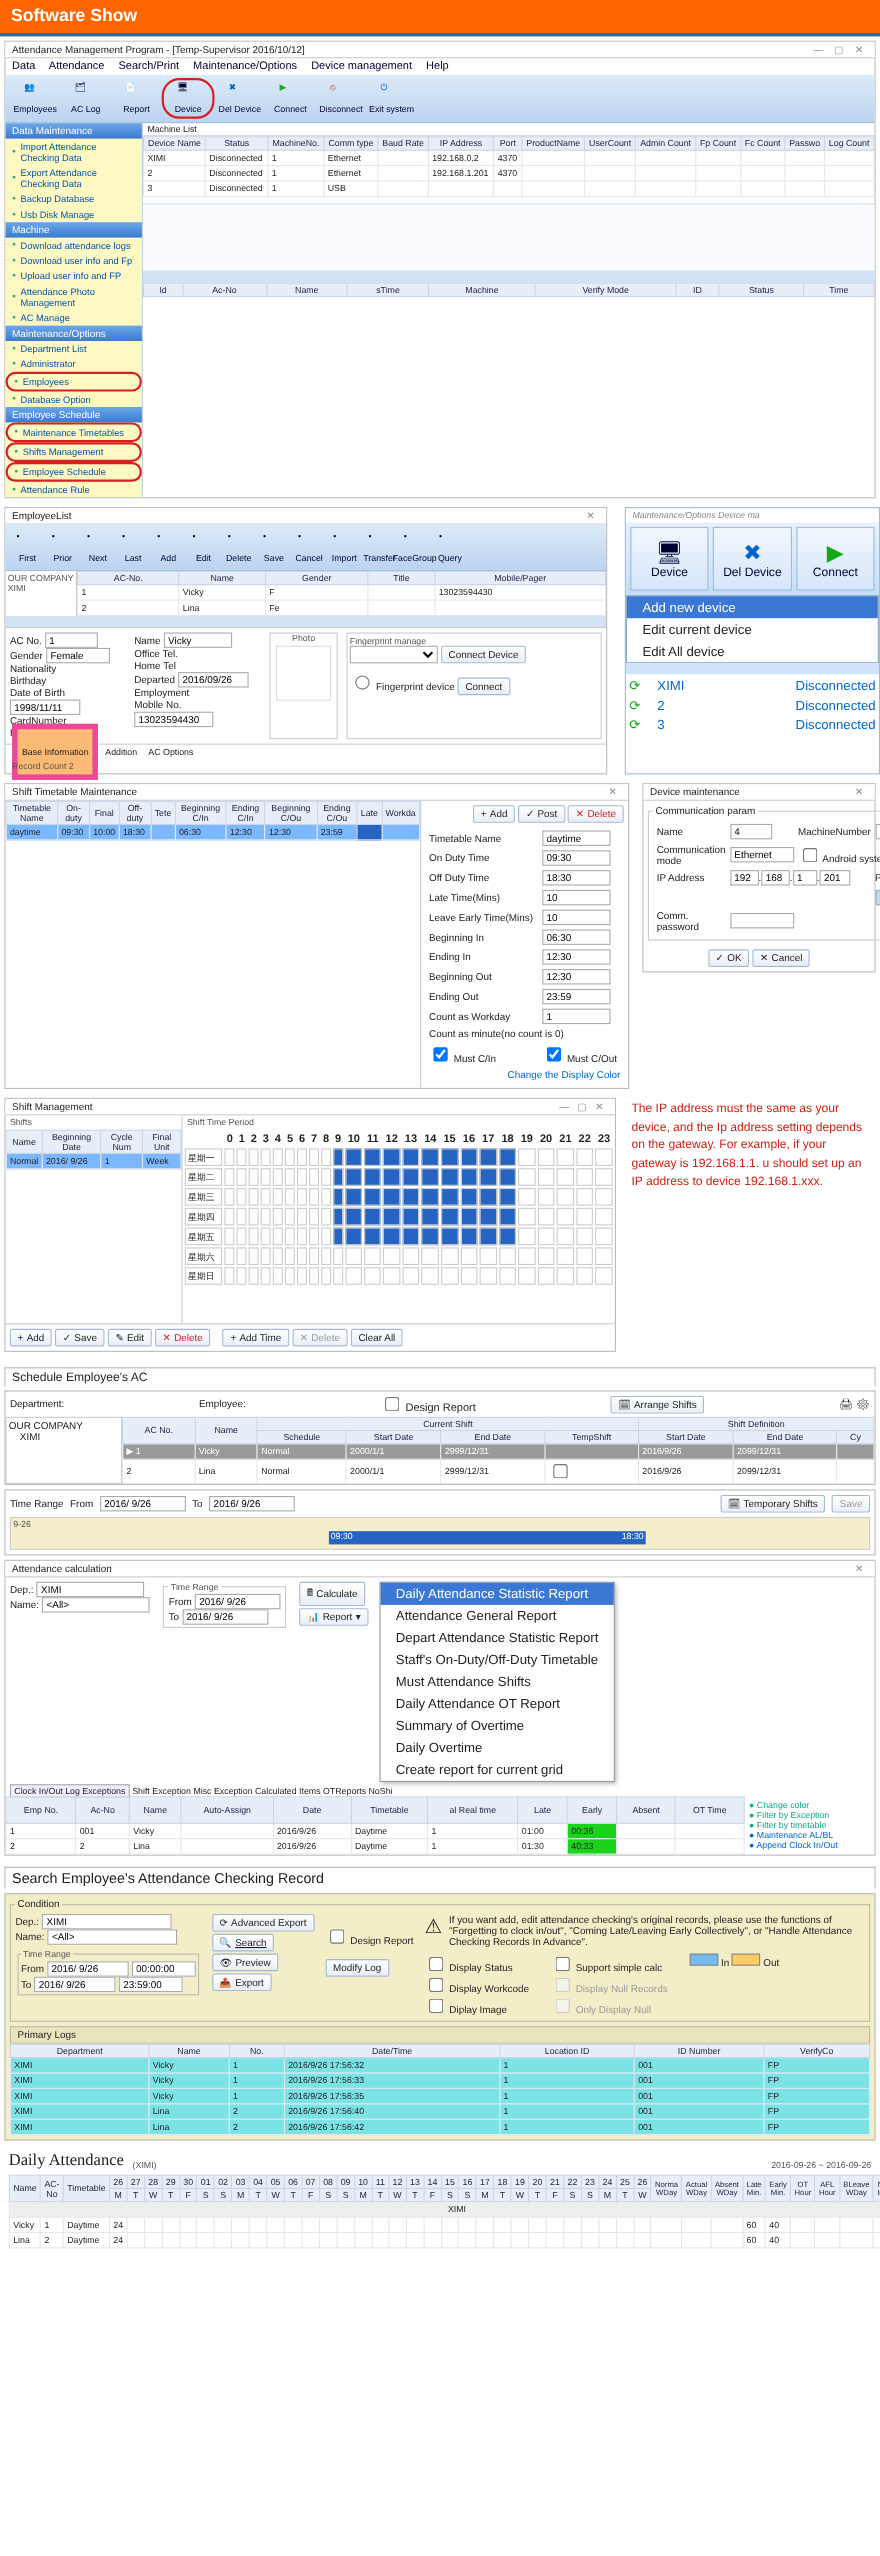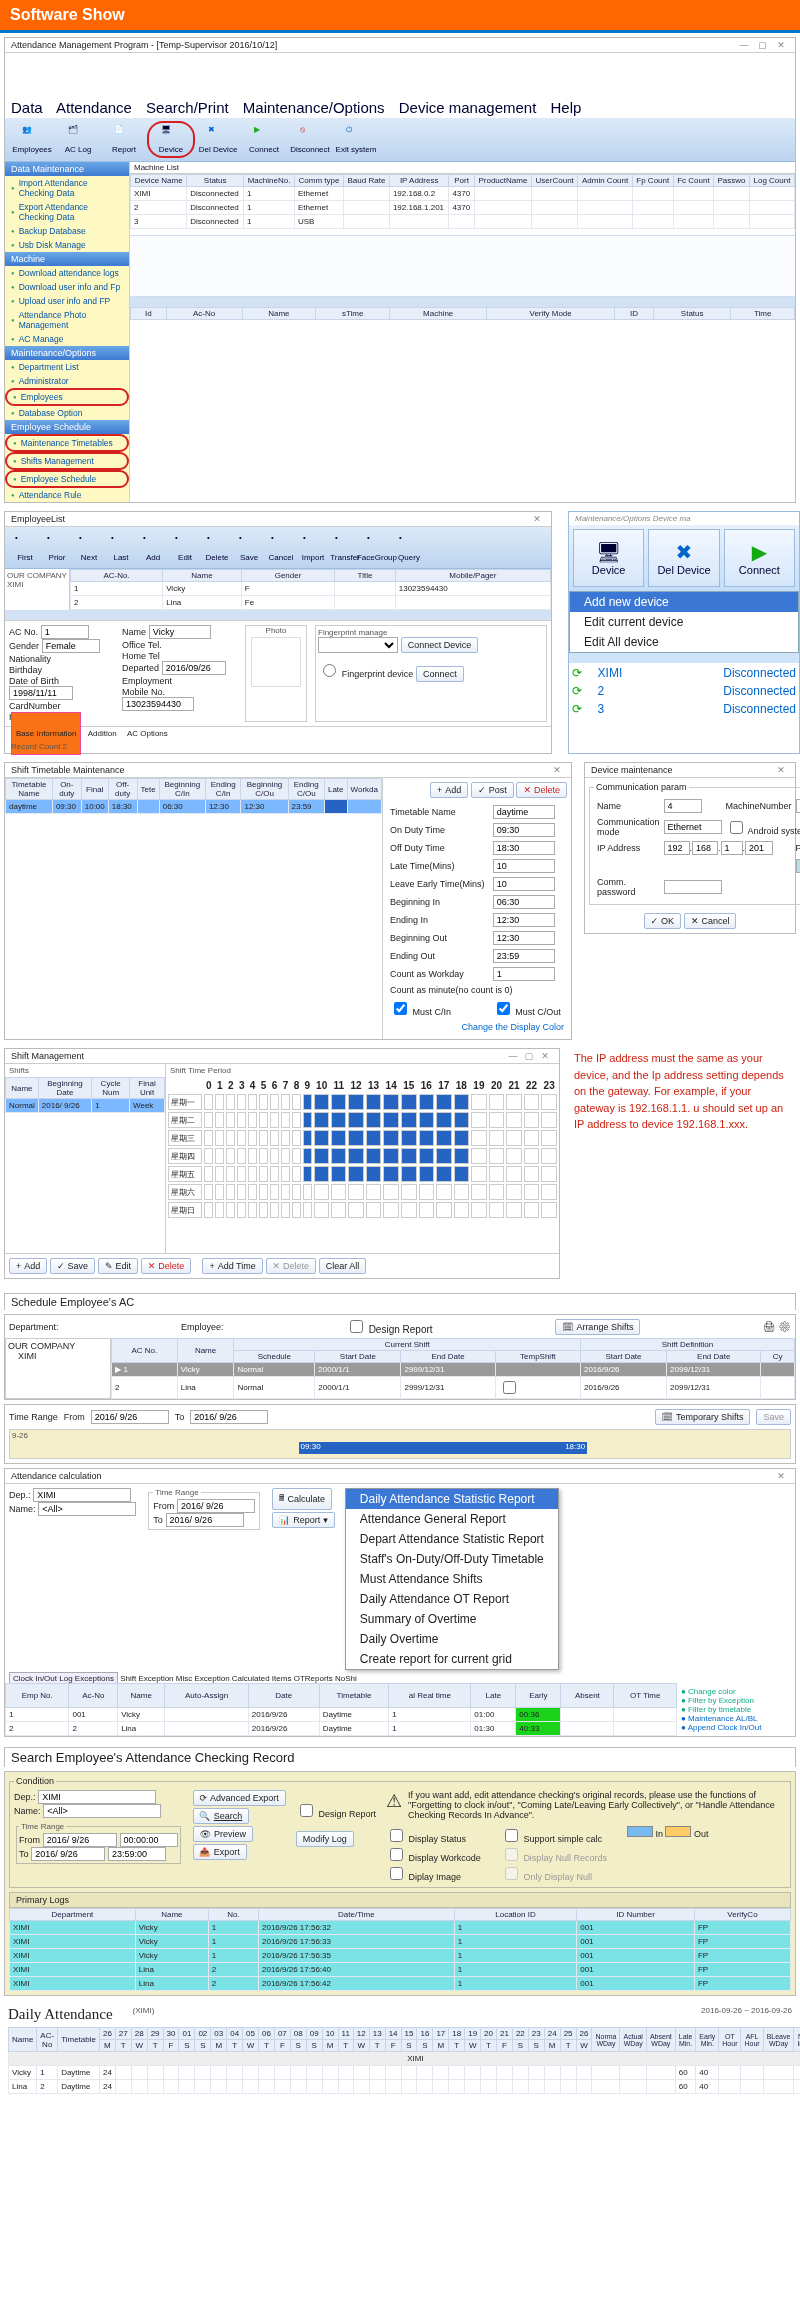--- a/index.html
+++ b/index.html
@@ -1,20 +1,20 @@
 <!DOCTYPE html>
 <html><head>
 <meta charset="utf-8">
 <style>
   body { margin:0; font-family: Tahoma, Arial, sans-serif; font-size:10px; background:#fff; width:800px; color:#222; }
   .banner { background:#ff6600; color:#fff; font-size:16px; font-weight:bold; padding:6px 10px; border-bottom:3px solid #0077cc; }
   .panel { border:1px solid #bbb; margin:4px; position:relative; }
   .titlebar { background:#fff; border-bottom:1px solid #ccc; padding:2px 6px; font-size:9px; display:flex; justify-content:space-between; align-items:flex-start; }
   .winctl span { display:inline-block; width:16px; text-align:center; color:#888; cursor:default; }
-  .menubar { padding:2px 6px; font-size:15px; color:#003;margin-top:44px; }
+  .menubar { padding:2px 6px; font-size:10px; color:#003; }
   .menubar span { margin-right:10px; }
   .toolbar { background:linear-gradient(#dceaf8,#bcd4f0); padding:3px 4px; border-bottom:1px solid #9abce0; display:flex; align-items:center; }
   .toolbtn { display:inline-flex; flex-direction:column; align-items:center; width:44px; font-size:8px; color:#003; border:1px solid transparent; padding:2px 0; }
   .toolbtn svg, .toolbtn .ic { width:20px; height:20px; }
   .circled { border:2px solid #d62020; border-radius:16px; }
   .sidehead { background:linear-gradient(#6aa7e8,#3d7ad0); color:#fff; padding:2px 6px; font-size:9px; }
   .sideitem { padding:2px 6px; font-size:8.5px; color:#0055aa; display:flex; align-items:center; gap:4px; }
   .sideitem::before { content:"●"; font-size:6px; color:#3a7; }
   .grid { width:100%; border-collapse:collapse; font-size:8px; }
   .grid th { background:#e8eef7; border:1px solid #c8d4e8; padding:1px 3px; font-weight:normal; color:#224; }
@@ -314,21 +314,21 @@
         <div style="width:48px;height:48px;border:1px solid #ddd;margin:2px auto"></div>
       </div>
       <div style="flex:1;border:1px solid #ccc;padding:2px">
         <div class="small">Fingerprint manage</div>
         <select class="field" style="width:80px"></select>
         <span class="btn">Connect Device</span>
         <div style="margin-top:8px"><input type="radio" style=""> <span class="lbl">Fingerprint device</span> <span class="btn">Connect</span></div>
       </div>
     </div>
     <div style="padding:2px 6px;font-size:8px;border-top:1px solid #ccc">
-      <span style="border:1px solid #ec4899;padding:16px 4px;background:#f97316">Base Information</span>
+      <span style="border:5px solid #ec4899;padding:16px 4px;background:#fdba74">Base Information</span>
       <span style="padding:1px 4px">Addition</span>
       <span style="padding:4px 4px">AC Options</span>
     </div>
     <div class="small" style="padding:2px 6px"><span>Record Count</span> <span>2</span></div>
   </div>
 
   <div class="zoompanel" style="width:230px">
     <div class="small" style="color:#888;padding:2px 6px;font-style:italic">Maintenance/Options    Device ma</div>
     <div style="display:flex;background:linear-gradient(#e8f0fc,#c6ddf6);padding:2px">
       <div class="bigbtn">
@@ -1077,21 +1077,21 @@
           <td>2016/9/26 17:56:42</td>
           <td>1</td>
           <td>001</td>
           <td>FP</td>
         </tr>
       </tbody>
   </table>
 </div>
 
 <div style="margin:10px 8px">
-  <div style="display:flex;align-items:flex-start;gap:20px">
+  <div style="display:flex;align-items:flex-end;gap:8px">
     <span style="font-size:15px;font-family:serif">Daily Attendance</span>
     <span class="small">(XIMI)</span>
     <span style="flex:1"></span>
     <span class="small">2016-09-26 ~ 2016-09-26</span>
   </div>
   <table class="grid" style="margin-top:4px;width:100%">
     <thead>
       <tr id="dhead1">
           <th rowspan="2">Name</th>
           <th rowspan="2">AC-No</th>

